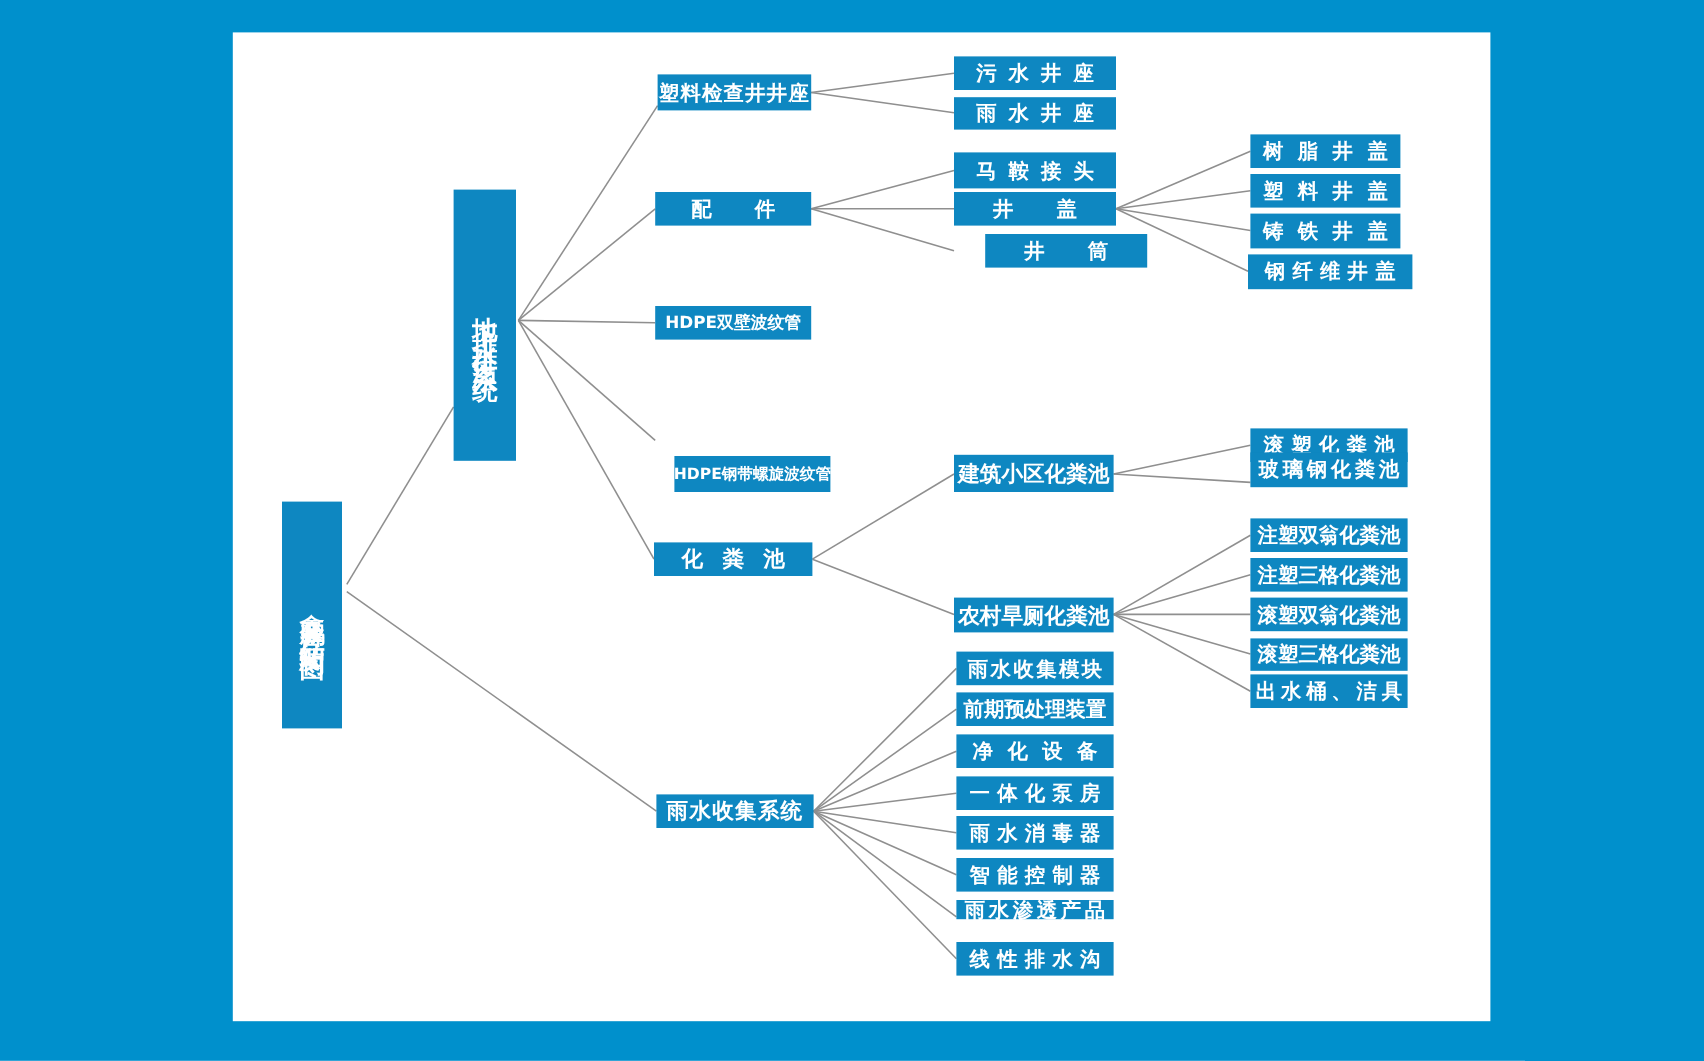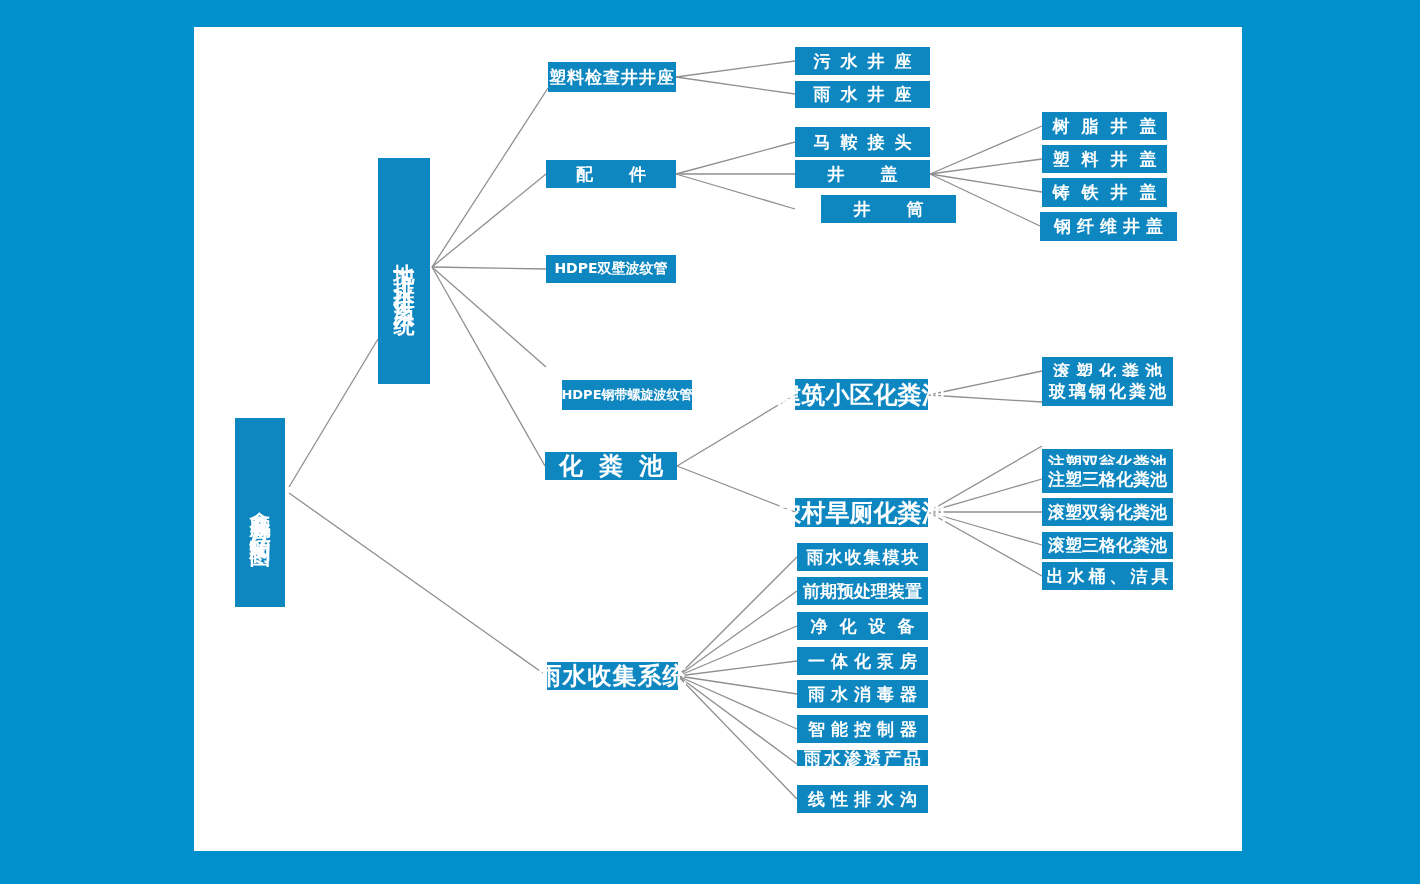--- a/index.html
+++ b/index.html
@@ -38,21 +38,21 @@
   .ls2{letter-spacing:2px;padding-left:2px;}
   .ls3{letter-spacing:3px;padding-left:3px;}
   .ls4{letter-spacing:4px;padding-left:4px;}
   .ls6{letter-spacing:6px;padding-left:6px;}
   .ls10{letter-spacing:10px;padding-left:10px;}
   .ls12{letter-spacing:12px;padding-left:12px;}
   .ls16{letter-spacing:16px;padding-left:16px;}
   .ls36{letter-spacing:36px;padding-left:36px;}
   .fs13{font-size:13px;}
   .fs16{font-size:14px;}
-  .fs18{font-size:24px;}
+  .fs18{font-size:18px;}
 </style>
 </head>
 <body>
 
 <div class="panel">
 
   <svg class="links" viewBox="0 0 1048 824">
 
     <line x1="95" y1="460" x2="184" y2="312"></line>
     <line x1="95" y1="466" x2="353" y2="649"></line>
@@ -119,21 +119,21 @@
   <div class="node ls12" style="left:848px;top:118px;width:125px;height:28px;">塑料井盖</div>
   <div class="node ls12" style="left:848px;top:151px;width:125px;height:29px;">铸铁井盖</div>
   <div class="node ls6" style="left:846px;top:185px;width:137px;height:29px;">钢纤维井盖</div>
 
   <div class="node fs18 ls0" style="left:601px;top:352px;width:133px;height:31px;">建筑小区化粪池</div>
   <div class="node fs18 ls0" style="left:601px;top:471px;width:133px;height:29px;">农村旱厕化粪池</div>
 
   <div class="node ls6" style="left:848px;top:330px;width:131px;height:28px;">滚塑化粪池</div>
   <div class="node ls3" style="left:848px;top:350px;width:131px;height:29px;">玻璃钢化粪池</div>
 
-  <div class="node ls0" style="left:848px;top:422px;width:131px;height:28px;">注塑双翁化粪池</div>
+  <div class="node ls0" style="left:848px;top:405px;width:131px;height:28px;">注塑双翁化粪池</div>
   <div class="node ls0" style="left:848px;top:438px;width:131px;height:28px;">注塑三格化粪池</div>
   <div class="node ls0" style="left:848px;top:471px;width:131px;height:28px;">滚塑双翁化粪池</div>
   <div class="node ls0" style="left:848px;top:505px;width:131px;height:27px;">滚塑三格化粪池</div>
   <div class="node ls4" style="left:848px;top:535px;width:131px;height:28px;">出水桶、洁具</div>
 
   <div class="node ls2" style="left:603px;top:516px;width:131px;height:28px;">雨水收集模块</div>
   <div class="node ls0" style="left:603px;top:550px;width:131px;height:28px;">前期预处理装置</div>
   <div class="node ls12" style="left:603px;top:585px;width:131px;height:28px;">净化设备</div>
   <div class="node ls6" style="left:603px;top:620px;width:131px;height:28px;">一体化泵房</div>
   <div class="node ls6" style="left:603px;top:653px;width:131px;height:28px;">雨水消毒器</div>

